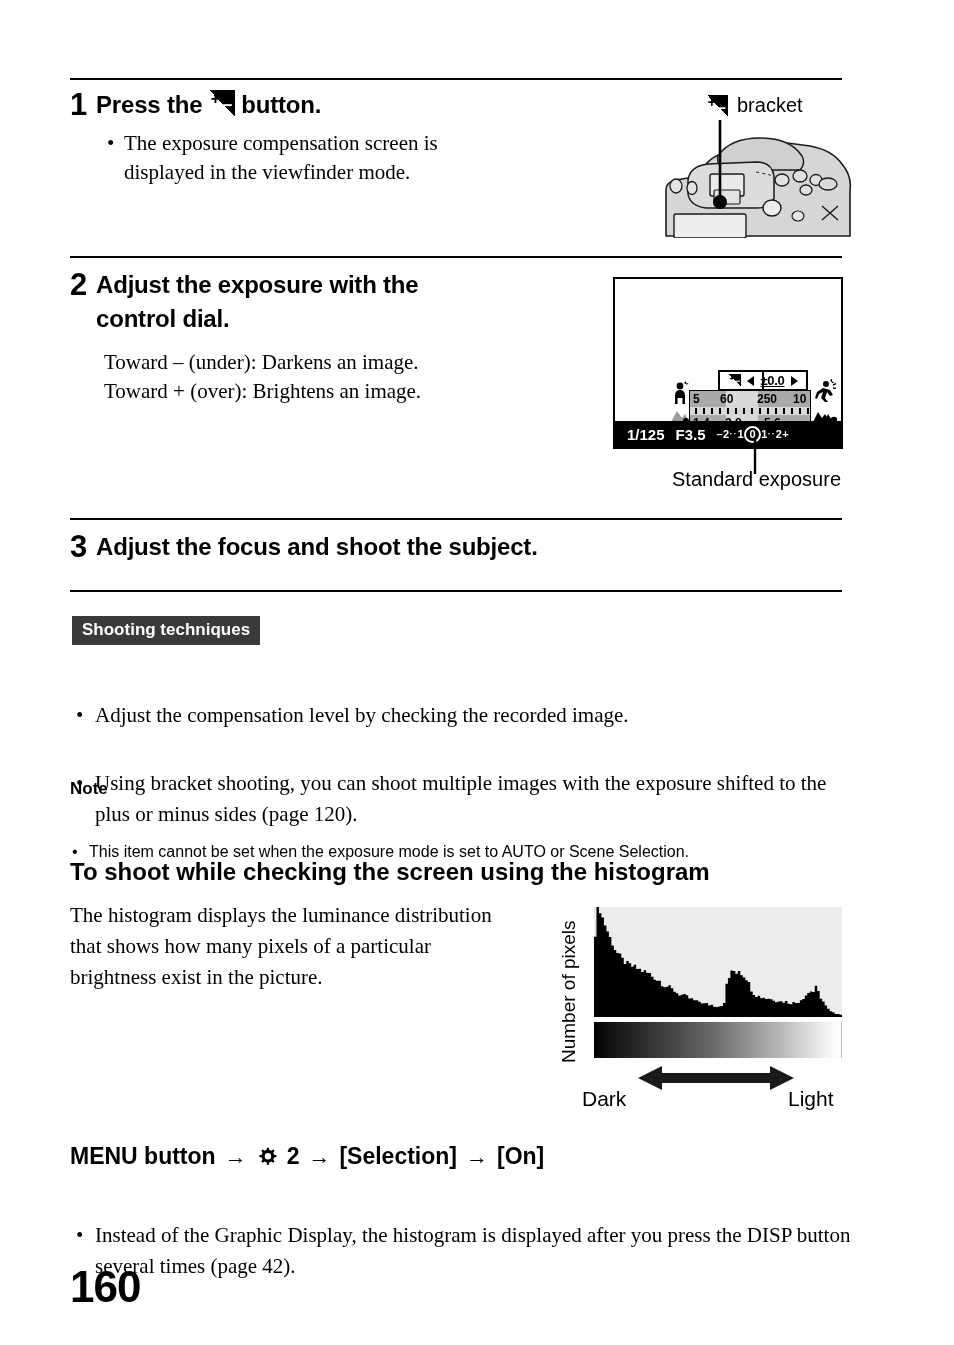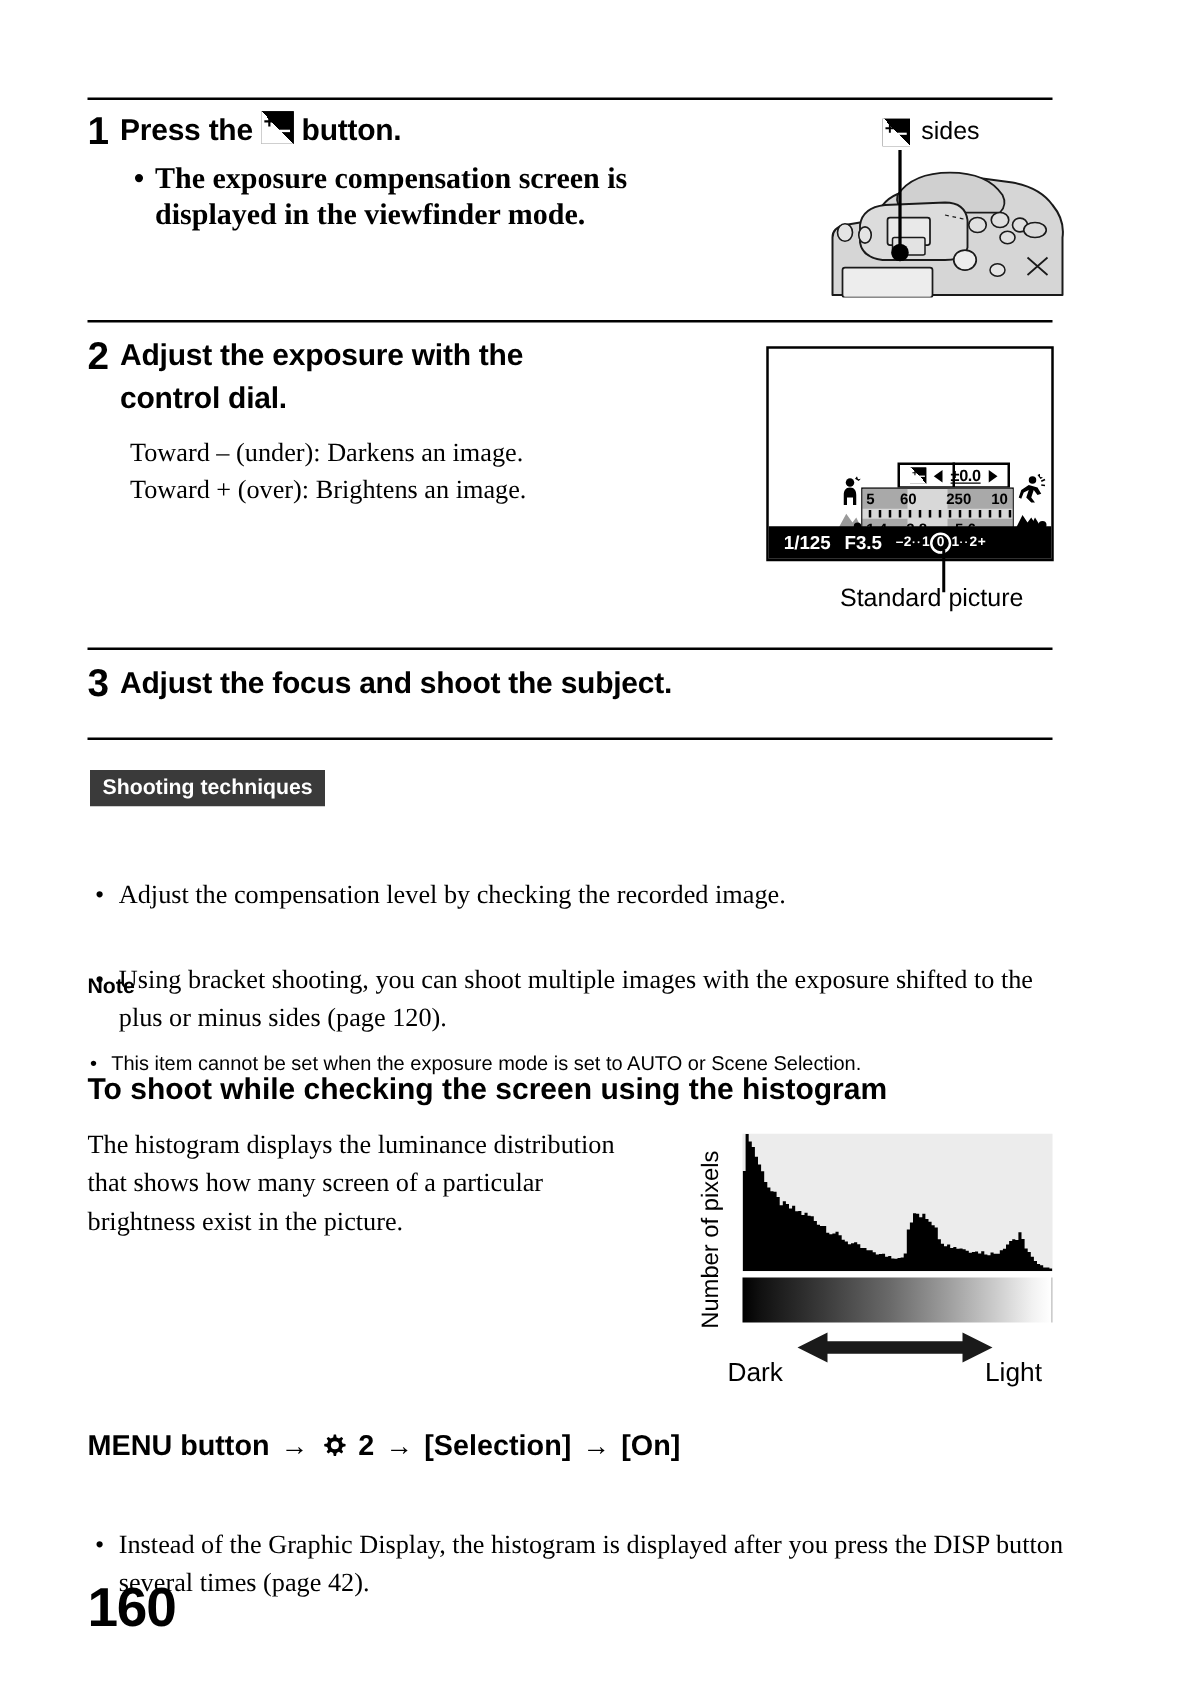--- a/index.html
+++ b/index.html
@@ -55,23 +55,22 @@
   }
   .step-body {
     margin-left: 34px;
     font-family: "Liberation Serif", serif;
     font-size: 21px;
     line-height: 29px;
   }
   .bullet-line {
     position: relative;
     padding-left: 20px;
-    font-size: 24px;
+    font-size: 21px;
     line-height: 29px;
-    font-weight: bold;
   }
   .bullet-line::before {
     content: "\2022";
     position: absolute;
     left: 3px;
     top: 0;
   }
 
   
   .ev-icon {
@@ -351,21 +350,21 @@
       <div class="bullet-line">The exposure compensation screen is displayed in the viewfinder mode.</div>
     </div>
   </div>
 
   <div class="callout-label" style="left:706px;top:94px;">
     <span class="ev-icon mid">
       <span class="diag"></span>
       <span class="plus">+</span>
       <span class="minus">−</span>
     </span>
-    <span>sides</span>
+    <span>bracket</span>
   </div>
 
   <div class="camera-fig" style="left:660px;top:128px;">
     <svg width="200" height="110" viewBox="0 0 200 110">
 
       <path d="M6,108 L6,62 Q6,54 16,52 L40,48 Q46,30 62,26 L92,20 Q104,12 120,14 L150,18 Q172,22 182,36 Q192,48 190,62 L190,108 Z" fill="#d6d6d6" stroke="#1a1a1a" stroke-width="1.6" stroke-linejoin="round"></path>
 
       <path d="M58,28 Q70,10 100,10 Q130,10 142,28 Q146,36 140,42 L64,42 Q56,36 58,28 Z" fill="#d0d0d0" stroke="#1a1a1a" stroke-width="1.4"></path>
 
       <path d="M28,52 Q30,38 48,36 L96,34 Q112,34 114,48 L114,70 Q112,80 96,80 L46,80 Q30,78 28,66 Z" fill="#dcdcdc" stroke="#1a1a1a" stroke-width="1.5"></path>
@@ -494,21 +493,21 @@
         <span style="font-size:9px;letter-spacing:1px;">··</span>
         <span style="font-size:11px;">2+</span>
       </span>
     </div>
   </div>
 
   <svg style="position:absolute;left:745px;top:440px;" width="20" height="34">
     <line x1="10" y1="0" x2="10" y2="34" stroke="#000" stroke-width="2.4"></line>
   </svg>
   <div class="callout-label" style="left:672px;top:468px;">
-    <span>Standard picture</span>
+    <span>Standard exposure</span>
   </div>
 
   <div class="step" style="top:530px;">
     <div class="step-head">
       <span class="step-num">3</span>
       <span class="step-title">Adjust the focus and shoot the subject.</span>
     </div>
   </div>
 
   <div class="badge" style="left:72px;top:616px;">Shooting techniques</div>
@@ -518,21 +517,21 @@
     <div class="bul">Using bracket shooting, you can shoot multiple images with the exposure shifted to the plus or minus sides (page 120).</div>
   </div>
 
   <div class="h-sans note-head" style="left:70px;top:779px;">Note</div>
   <div class="note-list" style="left:70px;top:802px;width:790px;">
     <div class="bul" style="padding-left:19px;">This item cannot be set when the exposure mode is set to AUTO or Scene Selection.</div>
   </div>
 
   <div class="h-sans sub-head" style="left:70px;top:858px;">To shoot while checking the screen using the histogram</div>
 
-  <div class="para" style="left:70px;top:900px;width:450px;">The histogram displays the luminance distribution that shows how many screen of a particular brightness exist in the picture.</div>
+  <div class="para" style="left:70px;top:900px;width:450px;">The histogram displays the luminance distribution that shows how many pixels of a particular brightness exist in the picture.</div>
 
   <div class="hist-fig" style="left:556px;top:905px;width:300px;height:210px;">
     <div class="hist-ylabel" style="left:2px;top:8px;height:150px;">Number of pixels</div>
 
     <div class="hist-plot" style="left:38px;top:2px;width:248px;height:110px;">
       <svg id="hist-svg" width="248" height="110" viewBox="0 0 100 100" preserveAspectRatio="none">
         <path id="hist-path" fill="#000" d="M 0 100 L 0.00 27.00 L 1.00 27.00 L 1.00 0.00 L 2.00 0.00 L 2.00 5.66 L 3.00 5.66 L 3.00 9.65 L 4.00 9.65 L 4.00 16.76 L 5.00 16.76 L 5.00 22.28 L 6.00 22.28 L 6.00 27.24 L 7.00 27.24 L 7.00 35.01 L 8.00 35.01 L 8.00 39.03 L 9.00 39.03 L 9.00 41.76 L 10.00 41.76 L 10.00 42.17 L 11.00 42.17 L 11.00 46.07 L 12.00 46.07 L 12.00 51.93 L 13.00 51.93 L 13.00 49.03 L 14.00 49.03 L 14.00 51.10 L 15.00 51.10 L 15.00 54.35 L 16.00 54.35 L 16.00 52.44 L 17.00 52.44 L 17.00 56.39 L 18.00 56.39 L 18.00 56.13 L 19.00 56.13 L 19.00 59.06 L 20.00 59.06 L 20.00 57.44 L 21.00 57.44 L 21.00 59.66 L 22.00 59.66 L 22.00 60.03 L 23.00 60.03 L 23.00 63.48 L 24.00 63.48 L 24.00 66.19 L 25.00 66.19 L 25.00 67.02 L 26.00 67.02 L 26.00 67.03 L 27.00 67.03 L 27.00 72.00 L 28.00 72.00 L 28.00 73.03 L 29.00 73.03 L 29.00 72.48 L 30.00 72.48 L 30.00 71.23 L 31.00 71.23 L 31.00 73.77 L 32.00 73.77 L 32.00 77.13 L 33.00 77.13 L 33.00 78.40 L 34.00 78.40 L 34.00 80.38 L 35.00 80.38 L 35.00 79.67 L 36.00 79.67 L 36.00 78.99 L 37.00 78.99 L 37.00 80.33 L 38.00 80.33 L 38.00 83.11 L 39.00 83.11 L 39.00 83.06 L 40.00 83.06 L 40.00 84.68 L 41.00 84.68 L 41.00 84.66 L 42.00 84.66 L 42.00 86.14 L 43.00 86.14 L 43.00 87.81 L 44.00 87.81 L 44.00 87.49 L 45.00 87.49 L 45.00 87.22 L 46.00 87.22 L 46.00 89.52 L 47.00 89.52 L 47.00 88.97 L 48.00 88.97 L 48.00 90.79 L 49.00 90.79 L 49.00 90.85 L 50.00 90.85 L 50.00 90.44 L 51.00 90.44 L 51.00 89.93 L 52.00 89.93 L 52.00 87.18 L 53.00 87.18 L 53.00 69.68 L 54.00 69.68 L 54.00 64.57 L 55.00 64.57 L 55.00 57.76 L 56.00 57.76 L 56.00 58.15 L 57.00 58.15 L 57.00 60.65 L 58.00 60.65 L 58.00 58.14 L 59.00 58.14 L 59.00 61.95 L 60.00 61.95 L 60.00 63.98 L 61.00 63.98 L 61.00 66.51 L 62.00 66.51 L 62.00 68.13 L 63.00 68.13 L 63.00 76.76 L 64.00 76.76 L 64.00 79.99 L 65.00 79.99 L 65.00 81.86 L 66.00 81.86 L 66.00 80.59 L 67.00 80.59 L 67.00 83.02 L 68.00 83.02 L 68.00 82.44 L 69.00 82.44 L 69.00 83.64 L 70.00 83.64 L 70.00 83.49 L 71.00 83.49 L 71.00 83.97 L 72.00 83.97 L 72.00 85.15 L 73.00 85.15 L 73.00 86.55 L 74.00 86.55 L 74.00 86.02 L 75.00 86.02 L 75.00 85.71 L 76.00 85.71 L 76.00 87.07 L 77.00 87.07 L 77.00 85.41 L 78.00 85.41 L 78.00 87.90 L 79.00 87.90 L 79.00 88.30 L 80.00 88.30 L 80.00 86.33 L 81.00 86.33 L 81.00 87.20 L 82.00 87.20 L 82.00 87.26 L 83.00 87.26 L 83.00 84.78 L 84.00 84.78 L 84.00 83.61 L 85.00 83.61 L 85.00 80.54 L 86.00 80.54 L 86.00 78.07 L 87.00 78.07 L 87.00 76.75 L 88.00 76.75 L 88.00 77.28 L 89.00 77.28 L 89.00 71.55 L 90.00 71.55 L 90.00 76.47 L 91.00 76.47 L 91.00 83.42 L 92.00 83.42 L 92.00 85.91 L 93.00 85.91 L 93.00 89.48 L 94.00 89.48 L 94.00 92.57 L 95.00 92.57 L 95.00 94.72 L 96.00 94.72 L 96.00 95.62 L 97.00 95.62 L 97.00 97.23 L 98.00 97.23 L 98.00 97.29 L 99.00 97.29 L 99.00 98.00 L 100.00 98.00 L 100.00 98.10 L 100 100 Z"></path>
       </svg>
     </div>
 

